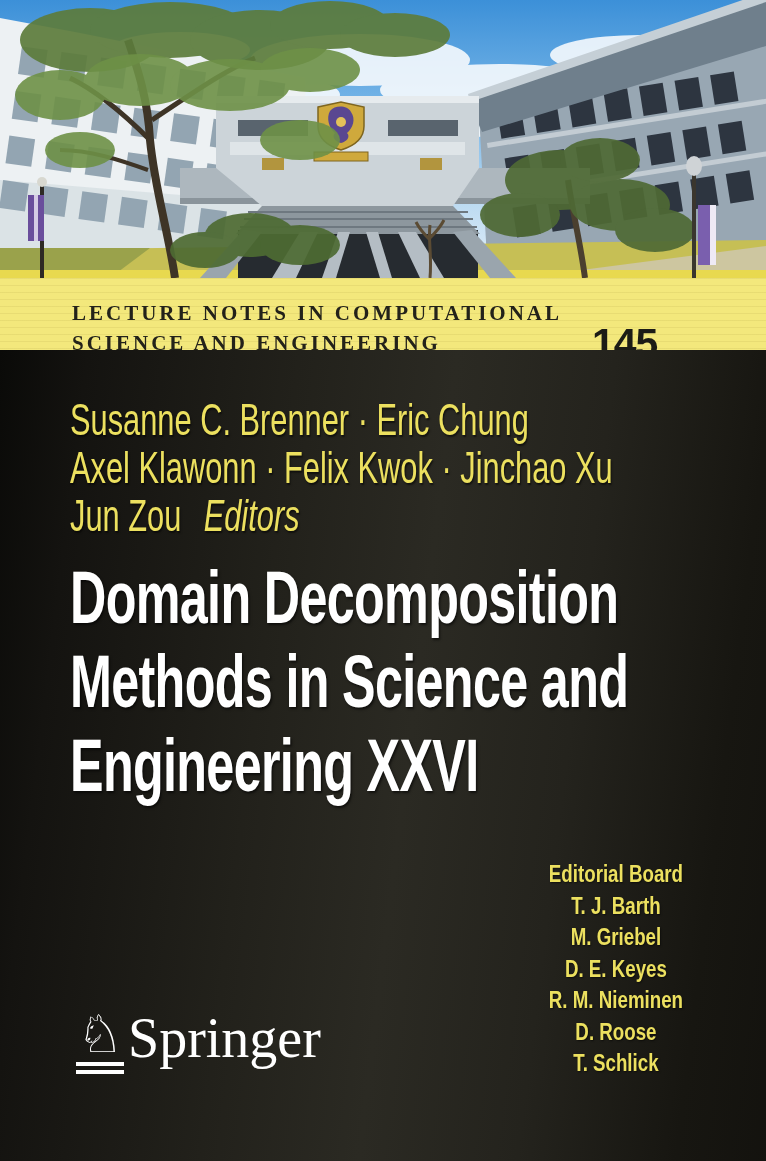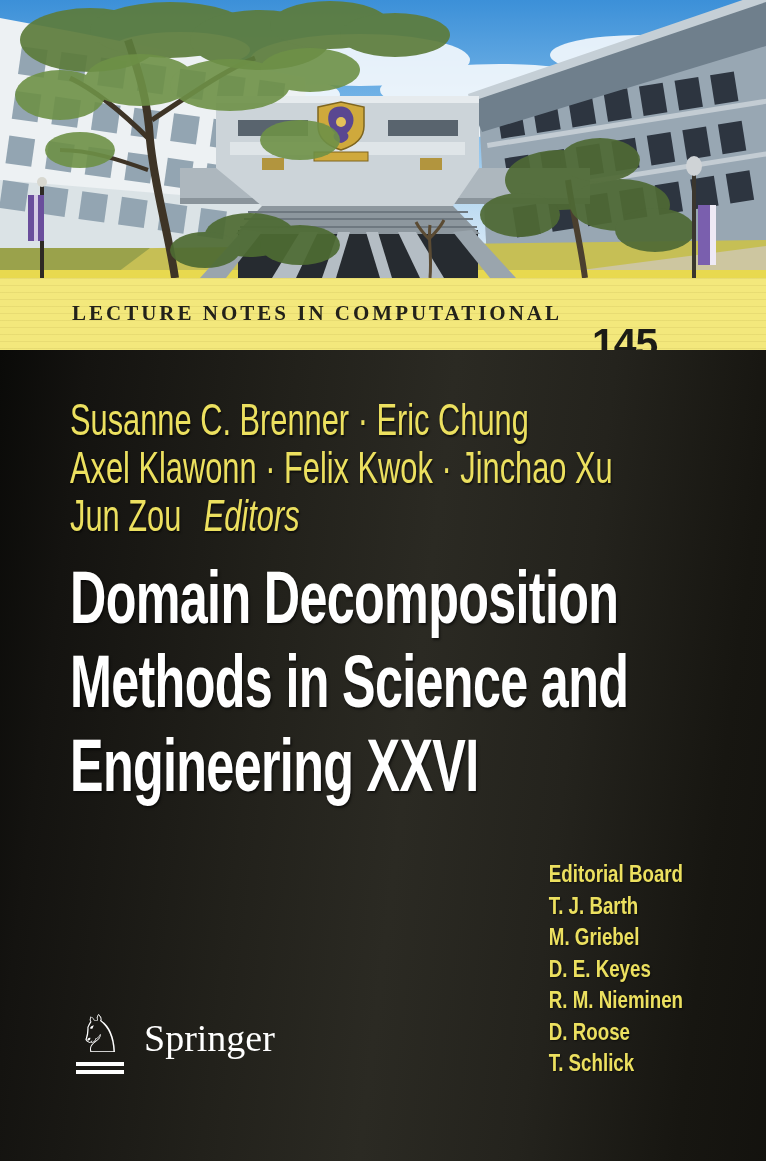--- a/index.html
+++ b/index.html
@@ -42,34 +42,34 @@
   .editors .line{transform:scaleX(.70);transform-origin:0 50%;}
   .editors .role{font-style:italic;margin-left:32px;}
   .book-title{
     position:absolute;left:70px;top:206px;
     color:var(--c-title_white,#ffffff);
     font-size:74px;line-height:84px;font-weight:700;letter-spacing:-1px;
     text-shadow:2px 2px 3px rgba(0,0,0,.6);
   }
   .book-title .line{transform:scaleX(.68);transform-origin:0 50%;}
   .board{
-    position:absolute;right:83px;top:508px;text-align:left;
+    position:absolute;right:83px;top:508px;text-align:center;
     color:var(--c-accent_yellow,#ece05f);
     font-size:24px;line-height:31.5px;font-weight:700;
     text-shadow:1px 1px 2px rgba(0,0,0,.55);
   }
   .board .line{transform:scaleX(.78);transform-origin:100% 50%;}
   
   .publisher{position:absolute;left:72px;top:660px;display:flex;align-items:flex-start;}
   .knight-wrap{display:flex;flex-direction:column;align-items:center;width:56px;}
   .knight{font-size:52px;line-height:48px;color:#fff;font-family:"DejaVu Sans",sans-serif;}
   .bar{width:48px;height:4px;background:#fff;margin-top:4px;}
   .wordmark{
-    font-family:"Liberation Serif",serif;font-size:38px;line-height:52px;
-    color:#fff;margin-left:16px;margin-top:2px;
+    font-family:"Liberation Serif",serif;font-size:56px;line-height:52px;
+    color:#fff;margin-top:2px;
   }
 </style>
 </head>
 <body>
 
 <div class="cover">
 
   <svg class="photo" viewBox="0 0 766 278" width="766" height="278">
     <defs>
       <linearGradient id="sky" x1="0" y1="0" x2="0" y2="1">
@@ -254,20 +254,21 @@
       <rect x="692" y="172" width="4" height="106" fill="#3a362e"></rect>
       <ellipse cx="694" cy="166" rx="8" ry="10" fill="#cfd3d6"></ellipse>
       <rect x="698" y="205" width="18" height="60" fill="#7a5fae"></rect>
       <rect x="710" y="205" width="6" height="60" fill="#eeeaf5"></rect>
     </g>
   </svg>
 
   <div class="band">
     <div class="band-title">
       <span class="line">LECTURE NOTES IN COMPUTATIONAL</span>
+      <span class="line">SCIENCE AND ENGINEERING</span>
     </div>
     <div class="band-num">145</div>
   </div>
 
   <div class="dark">
 
     <div class="editors">
       <span class="line">Susanne C. Brenner · Eric Chung</span>
       <span class="line">Axel Klawonn · Felix Kwok · Jinchao Xu</span>
       <span class="line"><span>Jun Zou</span><span class="role">Editors</span></span>

